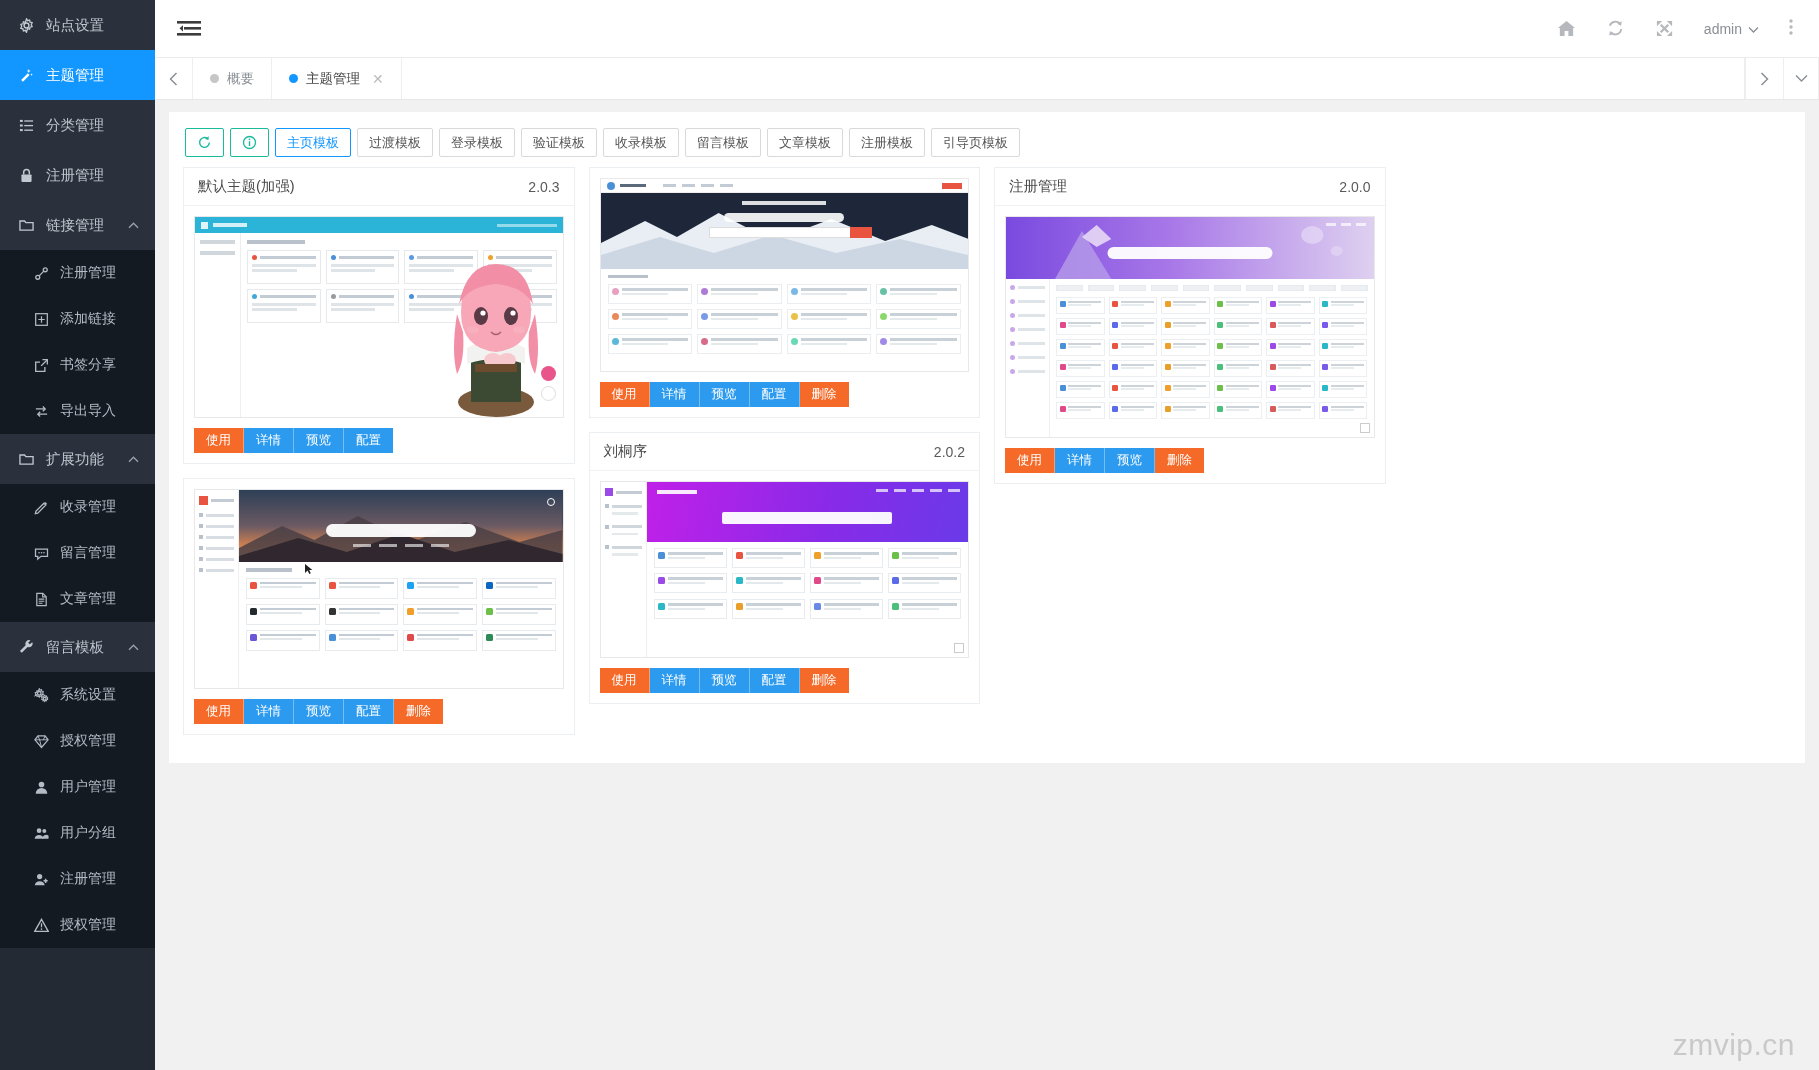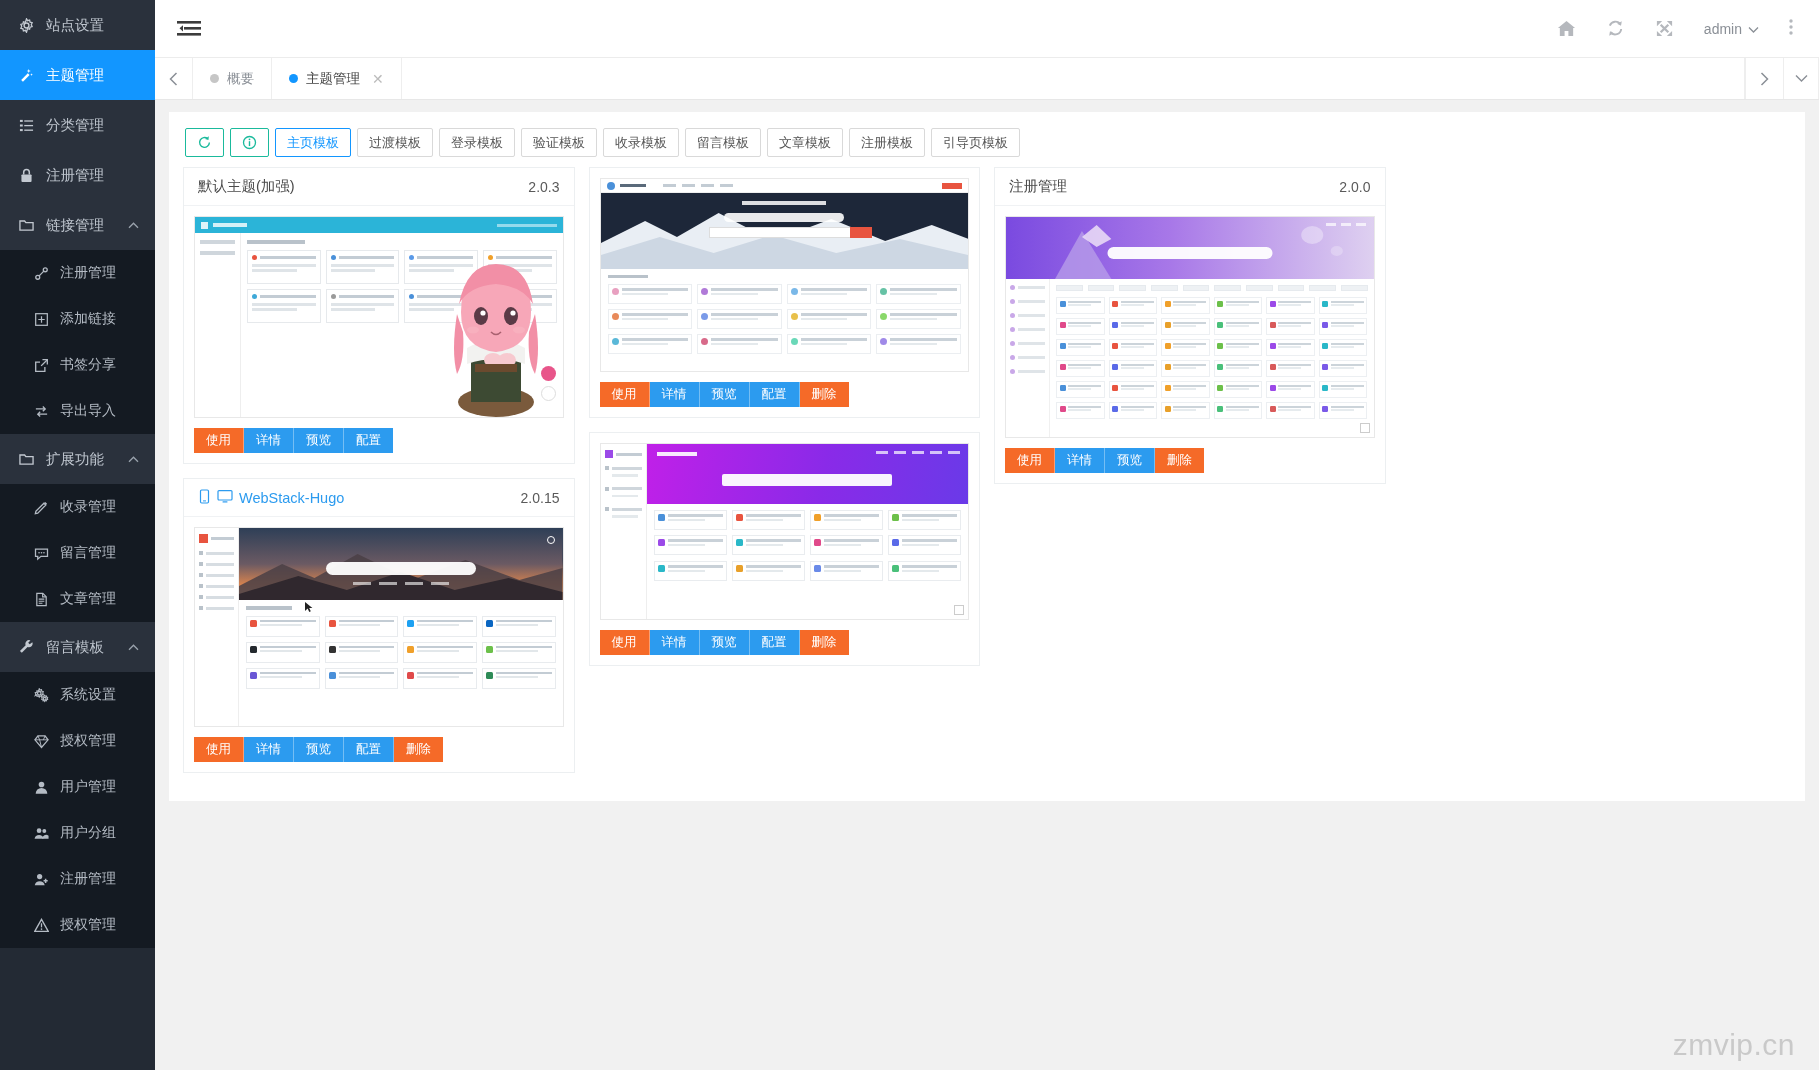--- a/index.html
+++ b/index.html
@@ -603,34 +603,21 @@
           </div>
                 <div class="act blue">
             <span>详情</span>
           </div>
                 <div class="act blue">
             <span>预览</span>
           </div>
                 <div class="act blue">
             <span>配置</span>
           </div>
-     </div></div><div class="card"><div class="card-head">
-       <div class="card-title link">
-         <span><svg width="13" height="15" viewBox="0 0 13 15">
-                      <rect x="2.5" y="1" width="8" height="13" rx="1.2" fill="none" stroke="#2c9bef" stroke-width="1.2"></rect>
-                      <rect x="5" y="11.4" width="3" height="1" fill="#2c9bef"></rect>
-                    </svg></span>
-                  <span><svg width="16" height="15" viewBox="0 0 16 15">
-                      <rect x="1" y="1.6" width="14" height="9.4" rx="1" fill="none" stroke="#2c9bef" stroke-width="1.2"></rect>
-                      <rect x="5.6" y="12.3" width="4.8" height="1.2" fill="#2c9bef"></rect>
-                    </svg></span>
-                  <span>WebStack-Hugo</span>
-       </div>
-       <div class="card-ver">2.0.15</div>
-     </div>
+     </div></div><div class="card">
      <div class="card-body">
        <div class="thumb">
                   <div style="height:198px;background:#fff;overflow:hidden;position:relative">
     <div style="display:flex;height:198px">
       <div style="width:44px;background:#fff;border-right:1px solid #eee;padding:6px 4px">
         <div style="display:flex;gap:3px;align-items:center;margin-bottom:8px">
                           <div style="width:9px;height:9px;background:#e8543f"></div>
                           <div style="height:3.5px;flex:1;background:#c3ccd4"></div>
                         </div>
         <div style="display:flex;gap:3px;align-items:center;margin-bottom:7px">
@@ -922,21 +909,26 @@
           </div>
                 <div class="act blue">
             <span>预览</span>
           </div>
                 <div class="act blue">
             <span>配置</span>
           </div>
                 <div class="act orange">
             <span>删除</span>
           </div>
-     </div></div><div class="card">
+     </div></div><div class="card"><div class="card-head">
+       <div class="card-title">
+         <span>刘桐序</span>
+       </div>
+       <div class="card-ver">2.0.2</div>
+     </div>
      <div class="card-body">
        <div class="thumb">
                   <div style="height:175px;background:#fff;overflow:hidden;display:flex;position:relative">
     <div style="width:46px;border-right:1px solid #eee;padding:6px 4px">
       <div style="display:flex;gap:3px;align-items:center;margin-bottom:8px">
                         <div style="width:8px;height:8px;background:#9b4ae8"></div>
                         <div style="height:3px;flex:1;background:#c3ccd4"></div>
                       </div>
       <div style="margin-bottom:10px">
                         <div style="display:flex;gap:3px;align-items:center;margin-bottom:4px">

